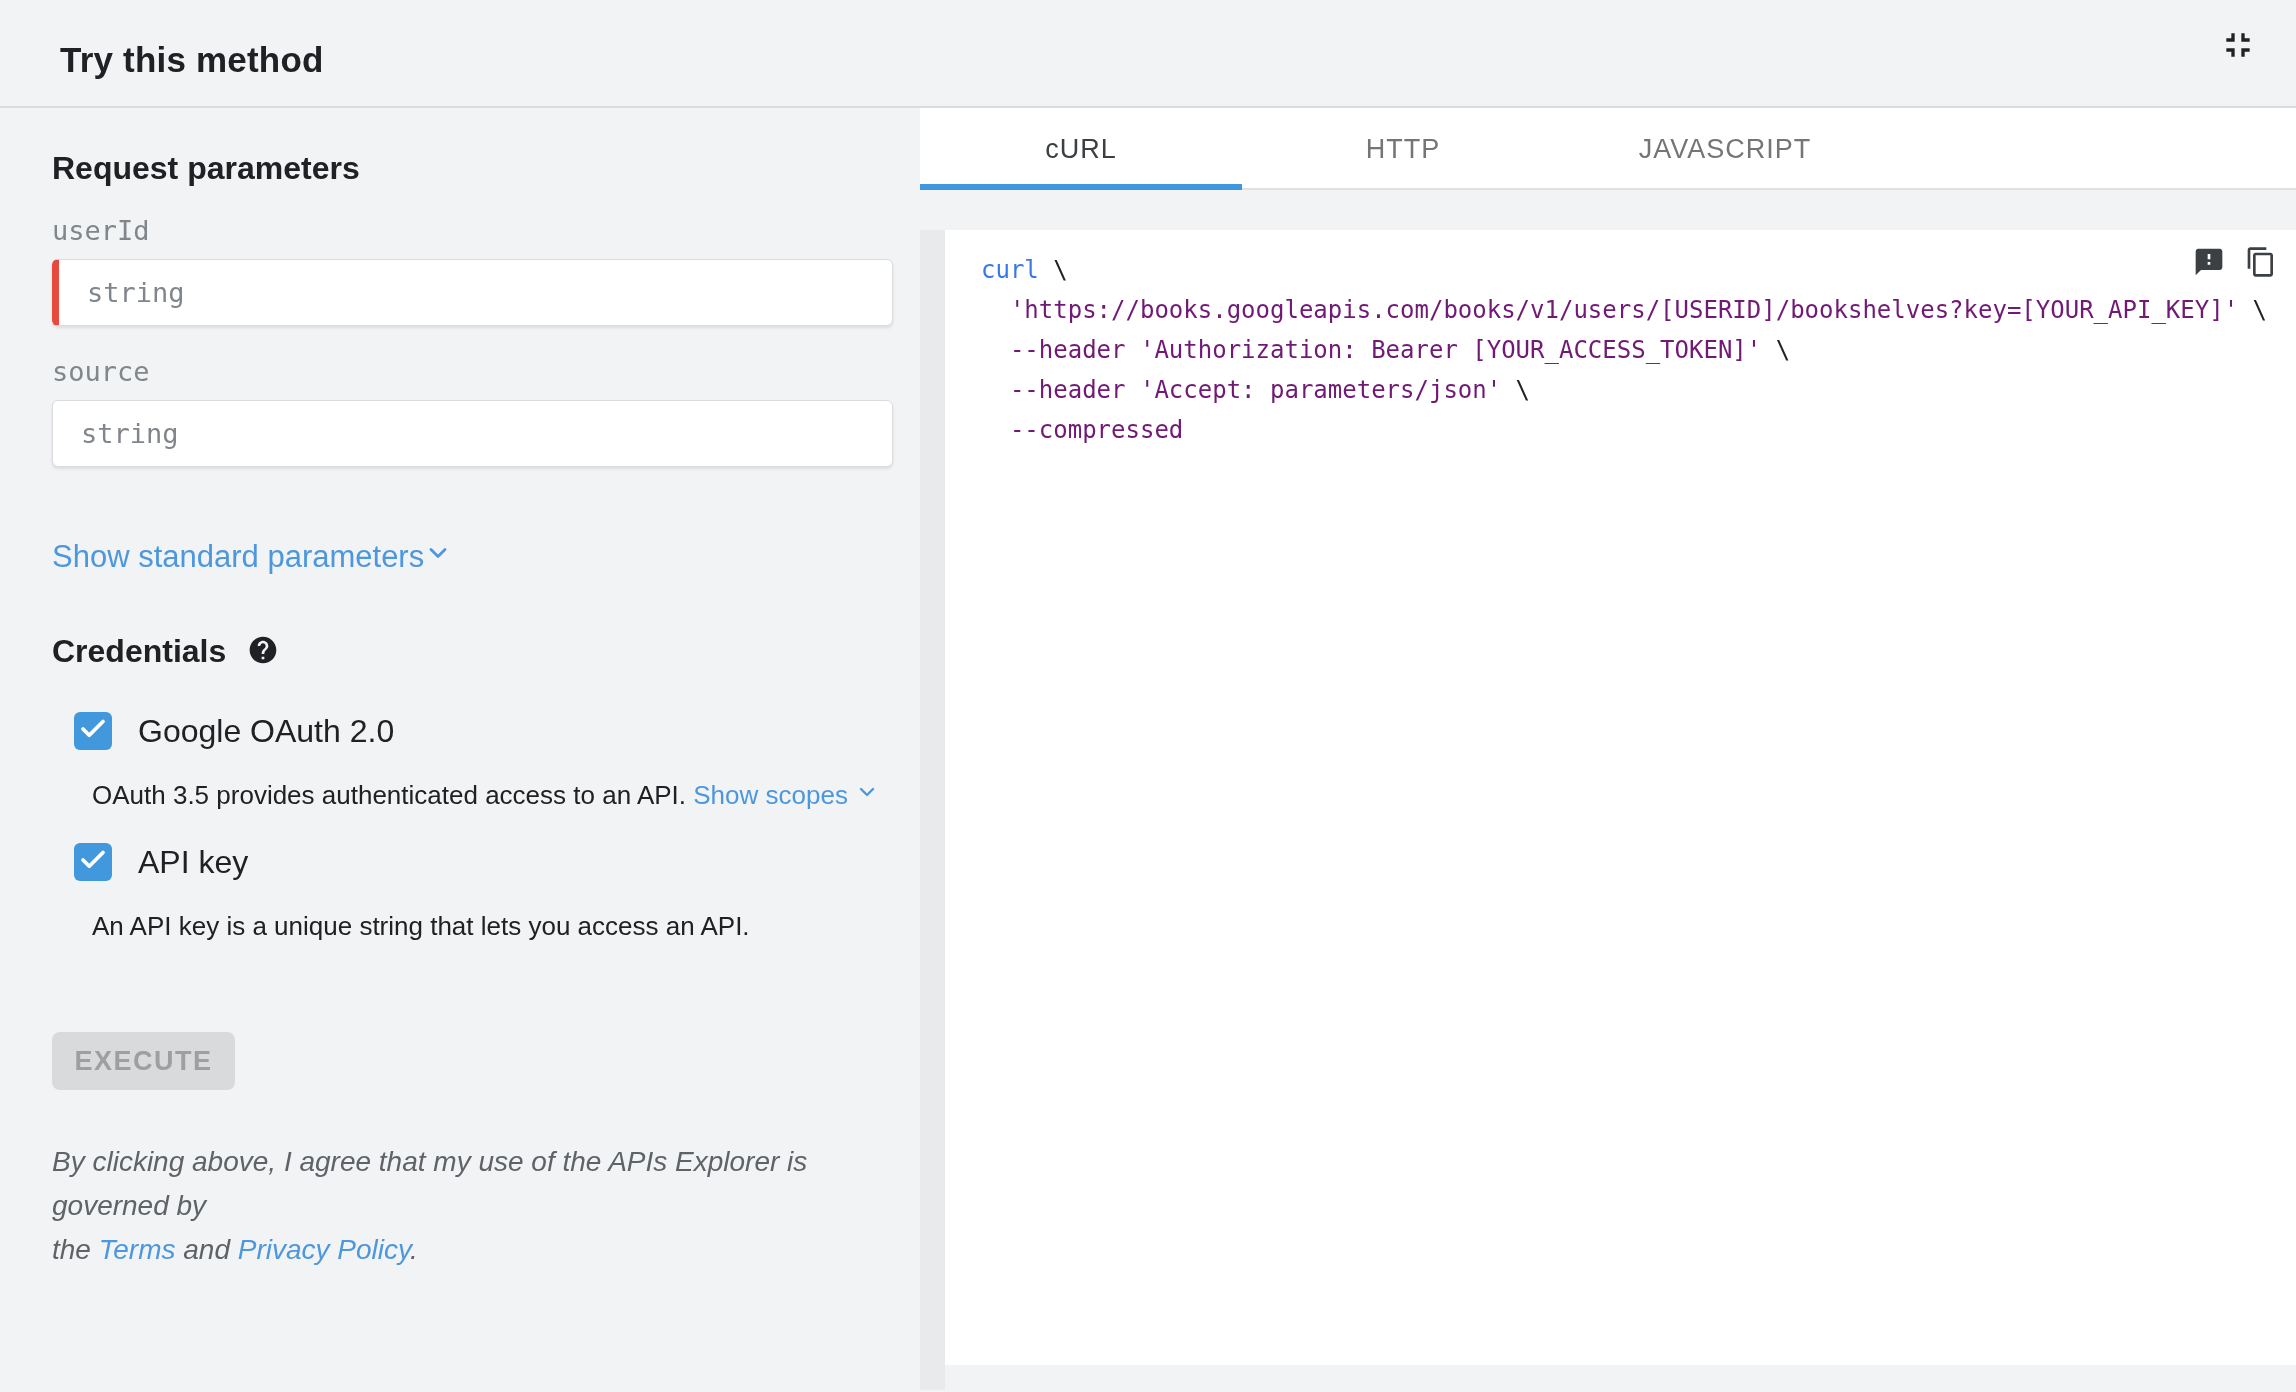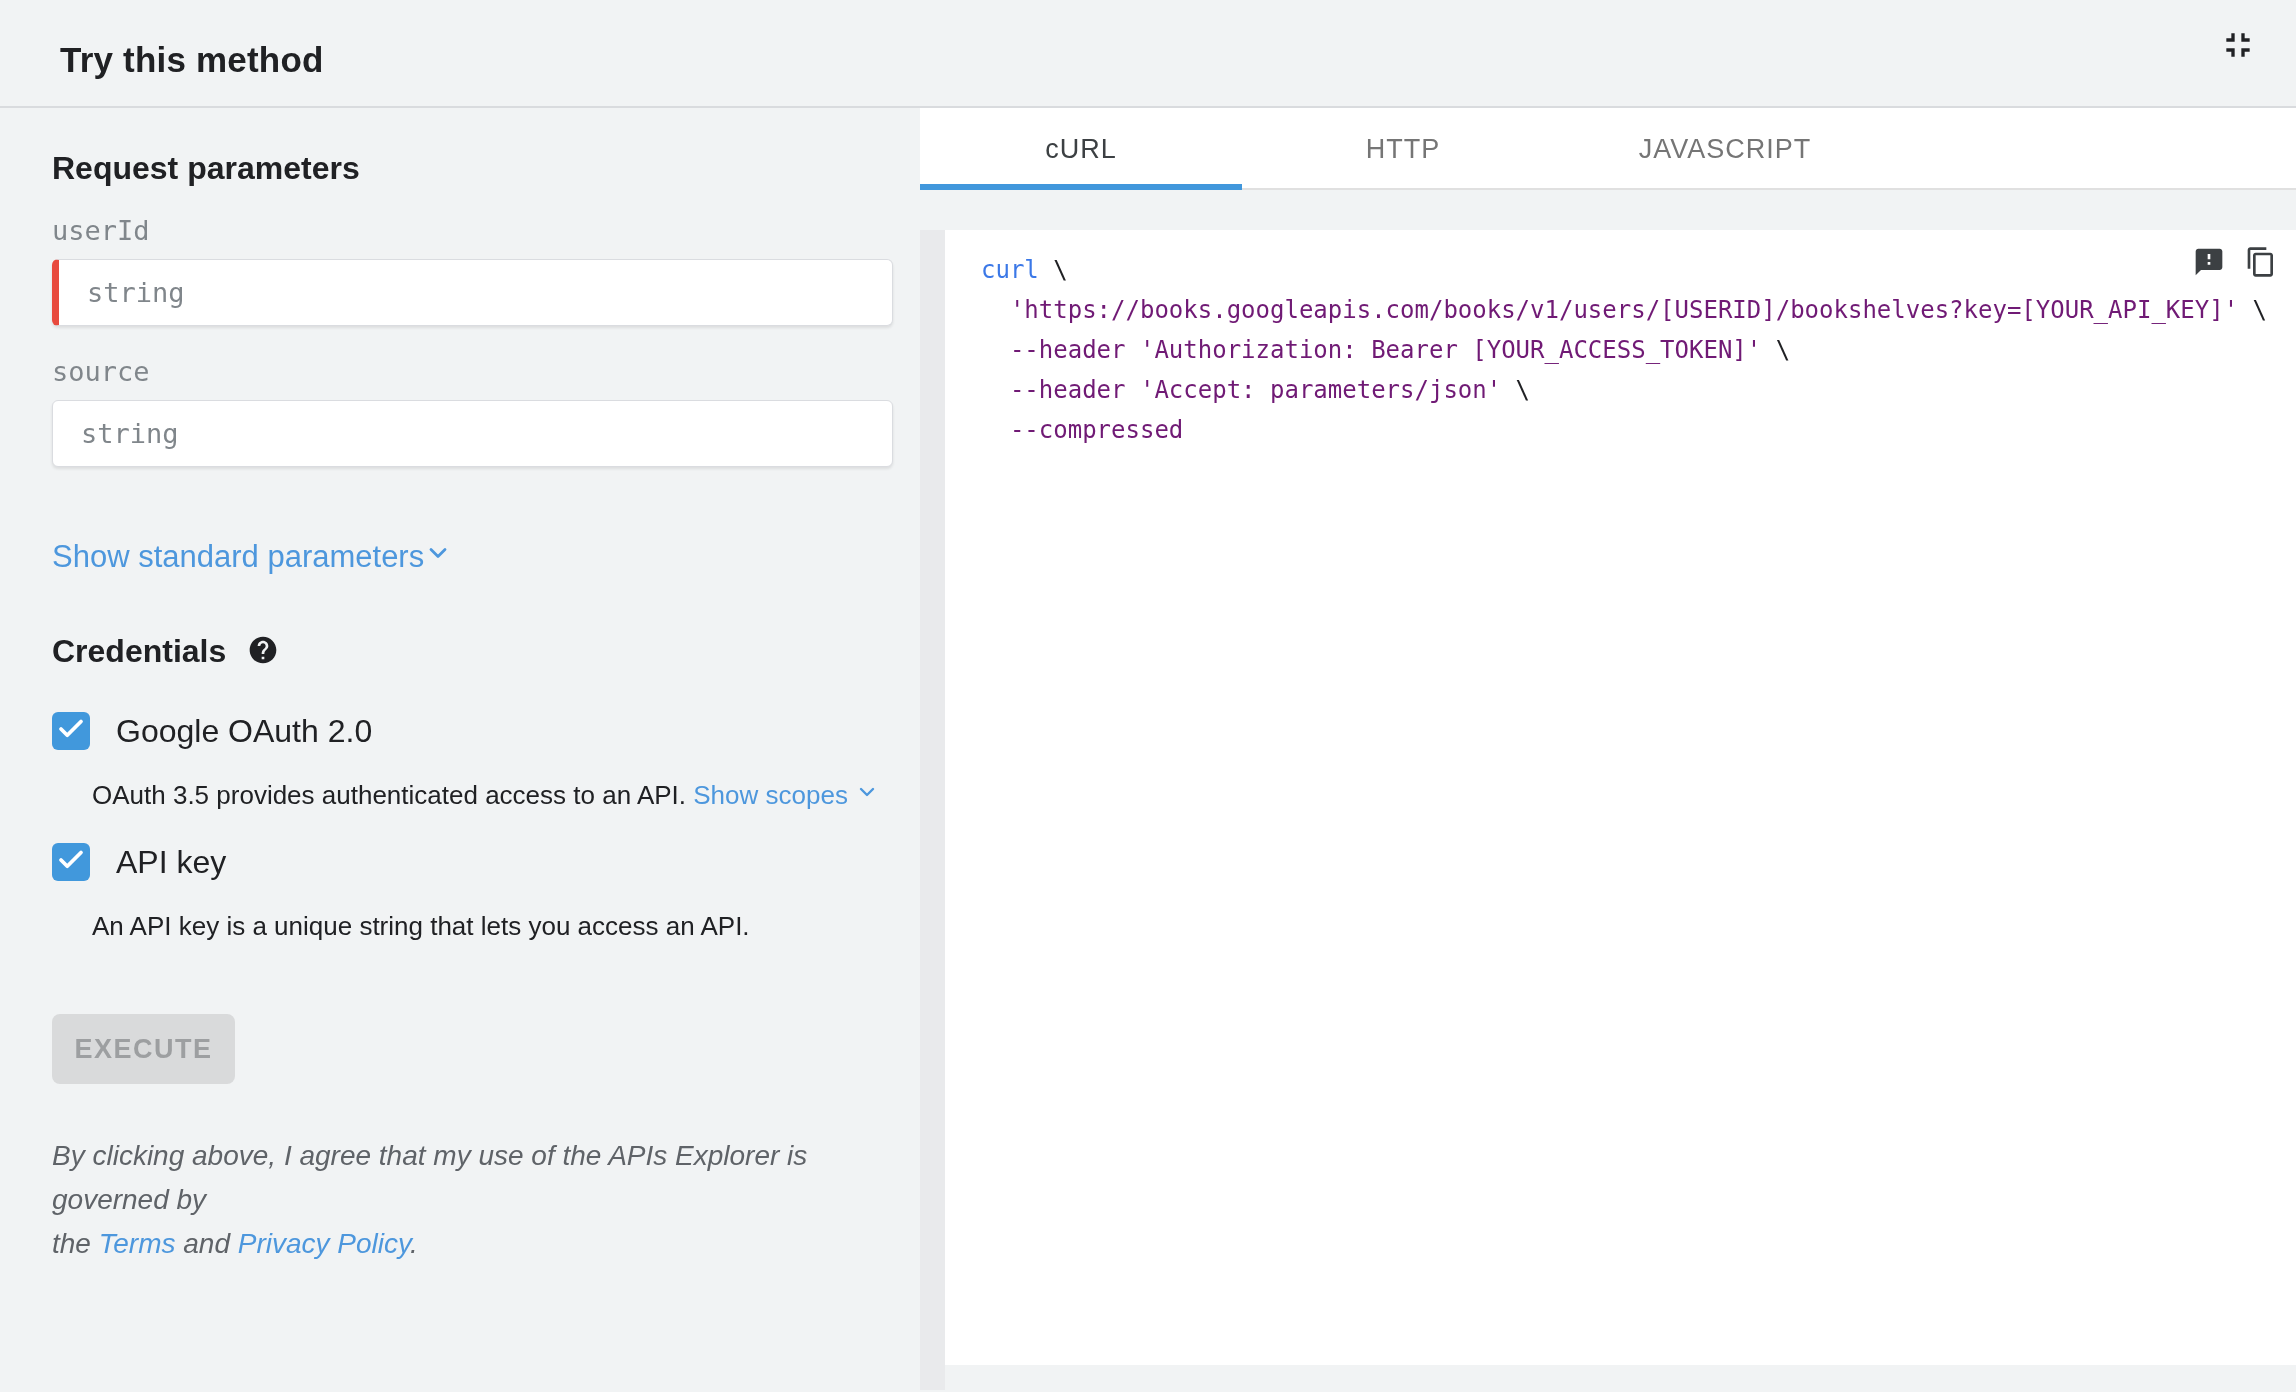--- a/index.html
+++ b/index.html
@@ -64,39 +64,39 @@
   .chev { display: inline-block; color: #4d97dd; }
   .credentials-heading-row {
     margin-top: 58px; display: flex; align-items: center; gap: 20px;
   }
   .credentials-heading-row .section-heading { margin: 0; }
   .help-btn {
     border: none; background: transparent; padding: 0; cursor: pointer;
     width: 34px; height: 34px; display: flex; align-items: center; justify-content: center;
   }
   .checkbox-row {
-    display: flex; align-items: center; gap: 26px; cursor: pointer;
+    display: flex; align-items: center; gap: 26px; cursor: pointer; margin-left: 22px;
   }
   .checkbox-row.first { margin-top: 42px; }
   .checkbox-row.second { margin-top: 32px; }
   .checkbox {
     width: 38px; height: 38px; border-radius: 6px;
     background: #4198dc; flex: 0 0 auto;
     display: flex; align-items: center; justify-content: center;
   }
   .checkbox-label { font-size: 32px; }
   .cred-desc {
     margin: 30px 0 32px 40px;
     font-size: 26px; color: #202124;
   }
   .cred-desc .link { font-size: 26px; }
   .cred-desc .chev svg { width: 24px; height: 24px; }
   .execute-btn {
-    margin-top: 40px; margin-left: 0;
-    width: 183px; height: 70px;
+    margin-top: 58px; margin-left: 0;
+    width: 183px; height: 58px;
     background: #d9dadb; color: #9d9fa1;
     border: none; border-radius: 8px;
     font-family: "Liberation Sans", sans-serif;
     font-size: 27px; font-weight: 700; letter-spacing: 1.5px;
   }
   .legal {
     margin-top: 50px; width: 860px;
     font-style: italic; font-size: 28px; color: #5f6368;
     line-height: 44px;
   }

